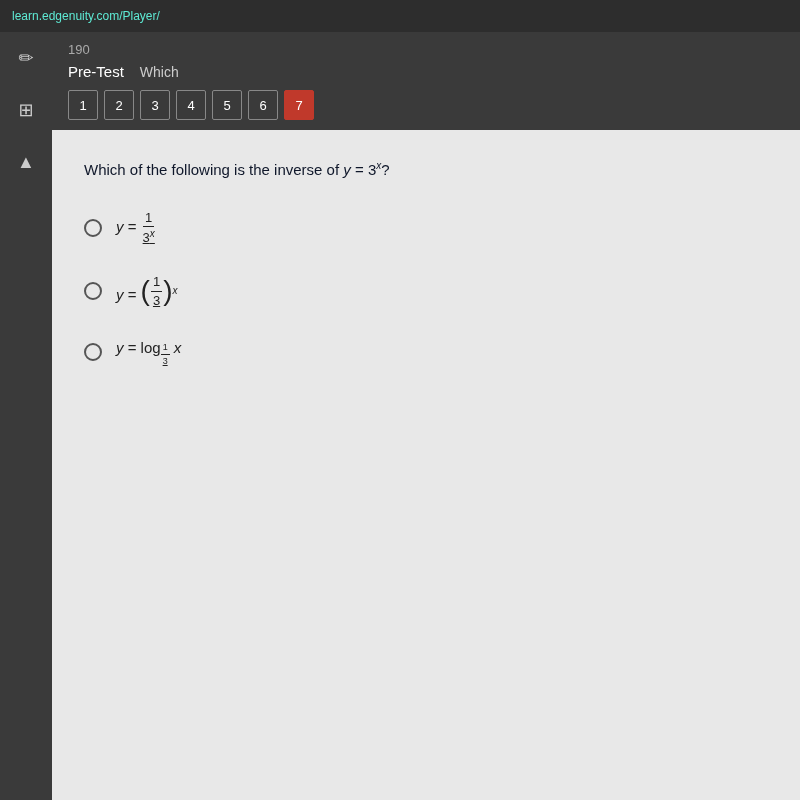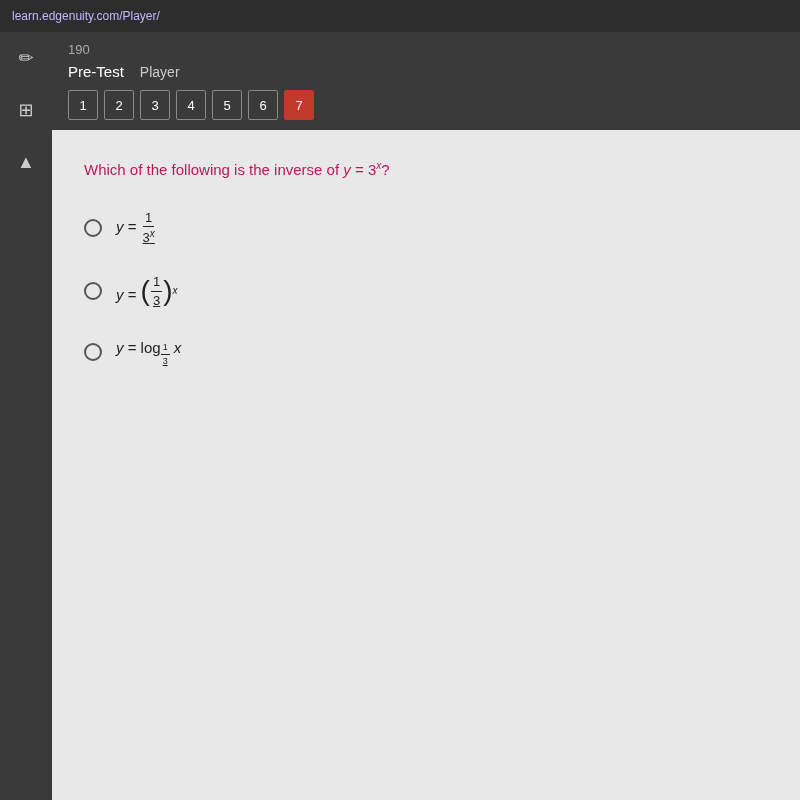--- a/index.html
+++ b/index.html
@@ -21,21 +21,21 @@
     
     .browser-bar {
       background: #2d2d2d;
       height: 32px;
       display: flex;
       align-items: center;
       padding: 0 12px;
     }
 
     .browser-url {
-      color: #c4b5fd;
+      color: #5eead4;
       font-size: 12px;
     }
 
     
     .content-wrapper {
       display: flex;
       height: calc(800px - 32px);
     }
 
     
@@ -120,21 +120,21 @@
 
     
     .question-area {
       background: #e8e8e8;
       flex: 1;
       padding: 28px 32px;
     }
 
     .question-text {
       font-size: 15px;
-      color: #be185d;
+      color: #0f172a;
       margin-bottom: 28px;
       line-height: 1.5;
     }
 
     .options-list {
       display: flex;
       flex-direction: column;
       gap: 28px;
     }
 
@@ -224,21 +224,21 @@
       <div class="sidebar-icon" title="Calculator">⊞</div>
       <div class="sidebar-icon" title="Up">▲</div>
     </div>
 
     <div class="main-area">
 
       <div class="header">
         <div style="color:#aaa; font-size:13px; margin-bottom:6px;">190</div>
         <div class="header-top">
           <span class="pre-test-label">Pre-Test</span>
-          <span class="active-label">Player</span>
+          <span class="active-label">Which</span>
         </div>
         <div class="question-numbers">
           <div class="q-btn">1</div>
           <div class="q-btn">2</div>
           <div class="q-btn">3</div>
           <div class="q-btn">4</div>
           <div class="q-btn">5</div>
           <div class="q-btn">6</div>
           <div class="q-btn active">7</div>
         </div>

